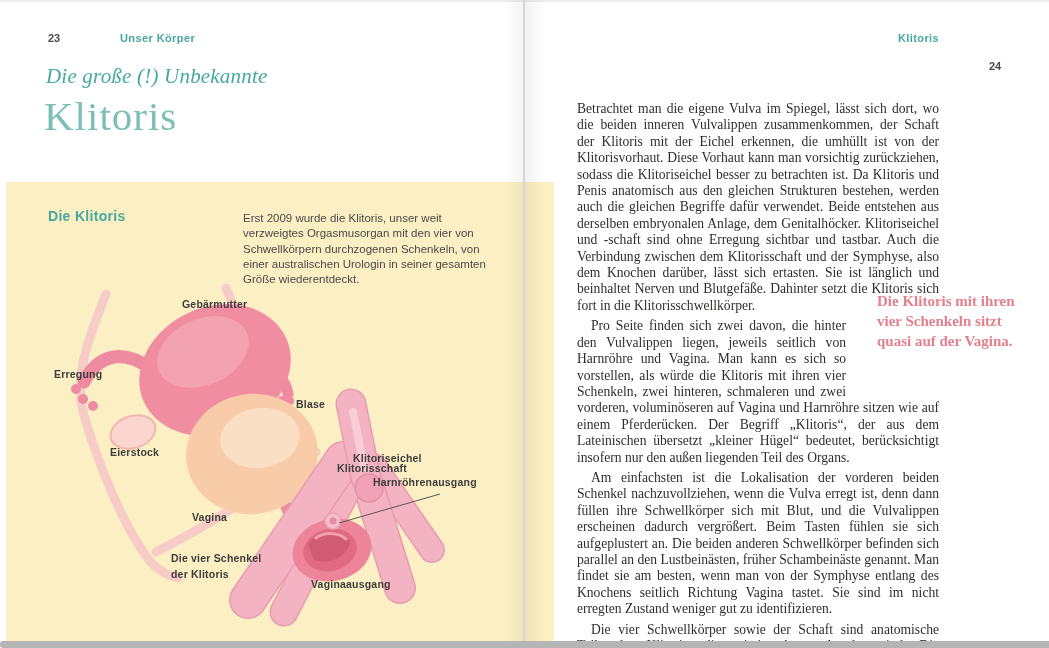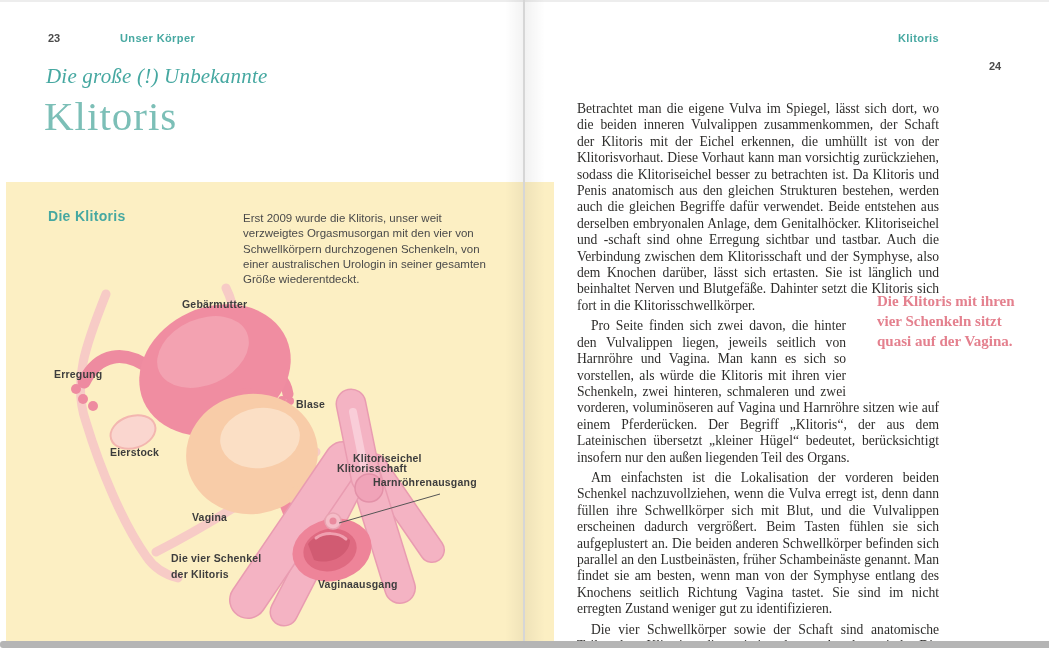--- a/index.html
+++ b/index.html
@@ -122,21 +122,21 @@
       <div class="dlabel" style="left:176px;top:116px;">Gebärmutter</div>
       <div class="dlabel" style="left:48px;top:186px;">Erregung</div>
       <div class="dlabel" style="left:104px;top:264px;">Eierstock</div>
       <div class="dlabel" style="left:290px;top:216px;">Blase</div>
       <div class="dlabel" style="left:331px;top:232px;margin-top:48px;">Klitorisschaft</div>
       <div class="dlabel" style="left:347px;top:270px;">Klitoriseichel</div>
       <div class="dlabel" style="left:367px;top:294px;">Harnröhrenausgang</div>
       <div class="dlabel" style="left:186px;top:329px;">Vagina</div>
       <div class="dlabel" style="left:165px;top:370px;">Die vier Schenkel</div>
       <div class="dlabel" style="left:165px;top:386px;">der Klitoris</div>
-      <div class="dlabel" style="left:312px;top:396px;">Vaginaausgang</div>
+      <div class="dlabel" style="left:305px;top:396px;">Vaginaausgang</div>
     </div>
   </div>
 
   <div class="page page-right">
     <div class="runhead" style="left:373px;">Klitoris</div>
     <div class="pagenum" style="left:464px;margin-top:28px;">24</div>
 
 
     <div class="body-col">
       <p>Betrachtet man die eigene Vulva im Spiegel, lässt sich dort, wo die beiden inneren Vulvalippen zusammenkommen, der Schaft der Klitoris mit der Eichel erkennen, die umhüllt ist von der Klitorisvorhaut. Diese Vorhaut kann man vorsichtig zurückziehen, sodass die Klitoriseichel besser zu betrachten ist. Da Klitoris und Penis anatomisch aus den gleichen Strukturen bestehen, werden auch die gleichen Begriffe dafür verwendet. Beide entstehen aus derselben embryonalen Anlage, dem Genitalhöcker. Klitoriseichel und -schaft sind ohne Erregung sichtbar und tastbar. Auch die Verbindung zwischen dem Klitorisschaft und der Symphyse, also dem Knochen darüber, lässt sich ertasten. Sie ist länglich und beinhaltet Nerven und Blutgefäße. Dahinter setzt die Klitoris sich fort in die Klitorisschwellkörper.</p>

